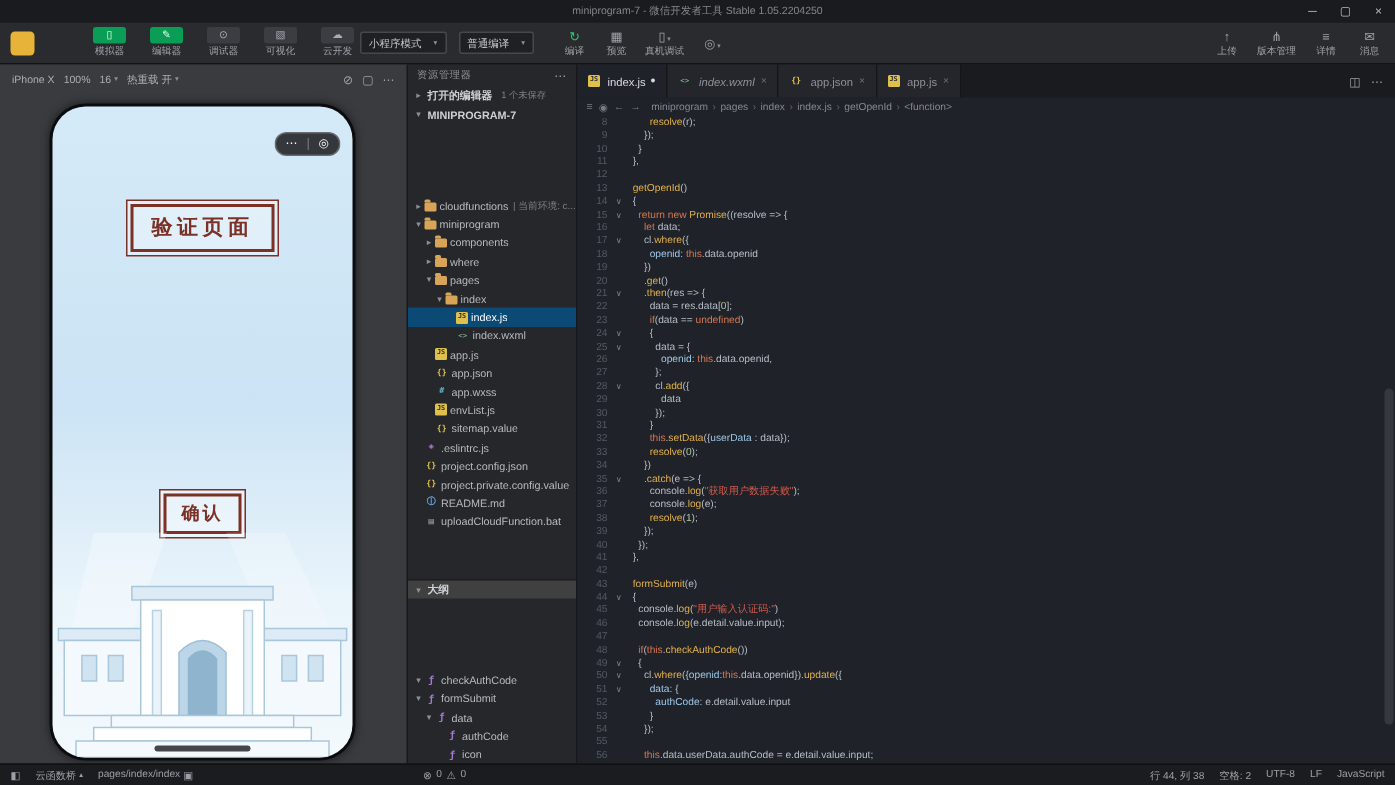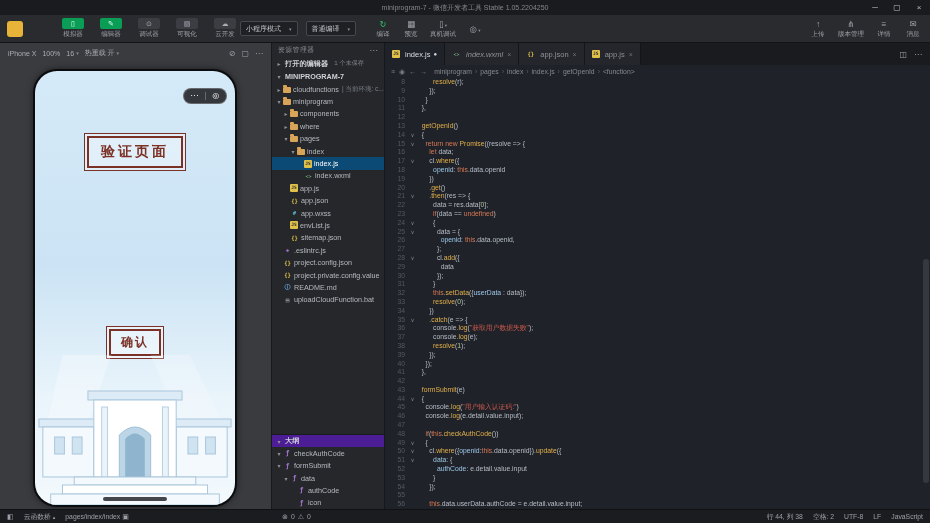--- a/index.html
+++ b/index.html
@@ -58,38 +58,38 @@
   .illus{position:absolute;bottom:0;left:0;width:100%;height:150px;}
   .home-bar{position:absolute;bottom:4px;left:50%;transform:translateX(-50%);width:64px;height:4px;border-radius:2px;background:rgba(25,25,28,.8);}
 
   
   .explorer{position:absolute;left:272px;top:43px;width:113px;bottom:14px;background:#25272b;border-right:1px solid #17181b;display:flex;flex-direction:column;overflow:hidden;}
   .exp-title{height:14px;flex:none;display:flex;align-items:center;padding:0 6px;font-size:6.8px;color:#8d9097;letter-spacing:.5px;}
   .exp-more{margin-left:auto;color:#9da1a8;font-size:8px;}
   .section-head{height:13px;flex:none;display:flex;align-items:center;font-size:7.2px;font-weight:bold;color:#cdd0d5;padding:0 3px;gap:2px;white-space:nowrap;}
   .badge{margin-left:4px;font-weight:normal;font-size:6.2px;color:#7d8188;}
   .chev{width:8px;flex:none;text-align:center;color:#8b8f96;font-size:6px;}
-  .tree{flex:none;overflow:hidden;}
+  .tree{flex:none;overflow:hidden;margin-top:48px;}
   .row{height:12.4px;display:flex;align-items:center;font-size:7.2px;color:#b6b9bf;white-space:nowrap;overflow:hidden;}
   .row.sel{background:#0a4a74;color:#fff;}
   .fname{overflow:hidden;text-overflow:ellipsis;}
   .fsuffix{margin-left:3px;color:#7c8087;font-size:6.5px;}
   .folder-glyph{width:8px;height:6px;background:#d8a558;border-radius:1px;position:relative;flex:none;margin:1px 2px 0 0;}
   .folder-glyph::before{content:"";position:absolute;top:-2px;left:0;width:4px;height:2px;background:#d8a558;border-radius:1px 1px 0 0;}
   .fic{width:9px;height:8px;line-height:8px;font-size:5.5px;text-align:center;font-weight:bold;flex:none;margin-right:2px;font-family:"DejaVu Sans Mono","Liberation Mono",monospace;}
   .fic.js{background:#dfc04a;color:#2b2b2b;border-radius:1px;font-size:4.5px;width:8px;}
   .fic.json{color:#dfc04a;}
   .fic.wxml{color:#76b37e;font-size:5px;}
   .fic.wxss{color:#5fb3c9;}
   .fic.md{color:#6aa9e0;font-size:6px;}
   .fic.eslint{color:#a678d4;font-size:6px;}
   .fic.bat{color:#9aa0a8;font-size:6px;}
   .fic.method{color:#a678d4;font-size:6.5px;}
   .exp-spacer{flex:1;}
-  .outline-head{background:#4c1d95;border-top:1px solid #1a1b1e;}
+  .outline-head{background:#404040;border-top:1px solid #1a1b1e;}
 
   
   .editor{position:absolute;left:385px;top:43px;right:0;bottom:14px;background:#1f2228;display:flex;flex-direction:column;overflow:hidden;}
   .tabbar{height:22px;flex:none;background:#191b1f;display:flex;align-items:stretch;}
   .tabs{display:flex;}
   .tab{display:flex;align-items:center;gap:3px;padding:0 7px;font-size:7.5px;background:#24262b;color:#8e9198;border-right:1px solid #141519;cursor:default;white-space:nowrap;}
   .tab.active{background:#1f2228;color:#dadce0;}
   .tab.preview .tab-label{font-style:italic;}
   .dirty{color:#d5d7db;font-size:6px;}
   .tclose{color:#6c7077;font-size:7px;margin-left:1px;}
@@ -340,21 +340,21 @@
           <span class="fname">app.wxss</span>
         </div>
         <div class="row" style="padding-left: 10px;">
           <span class="chev"></span>
           <span class="fic js">JS</span>
           <span class="fname">envList.js</span>
         </div>
         <div class="row" style="padding-left: 10px;">
           <span class="chev"></span>
           <span class="fic json">{}</span>
-          <span class="fname">sitemap.json</span>
+          <span class="fname">sitemap.value</span>
         </div>
         <div class="row" style="padding-left: 3px;">
           <span class="chev"></span>
           <span class="fic eslint">◈</span>
           <span class="fname">.eslintrc.js</span>
         </div>
         <div class="row" style="padding-left: 3px;">
           <span class="chev"></span>
           <span class="fic json">{}</span>
           <span class="fname">project.config.json</span>

